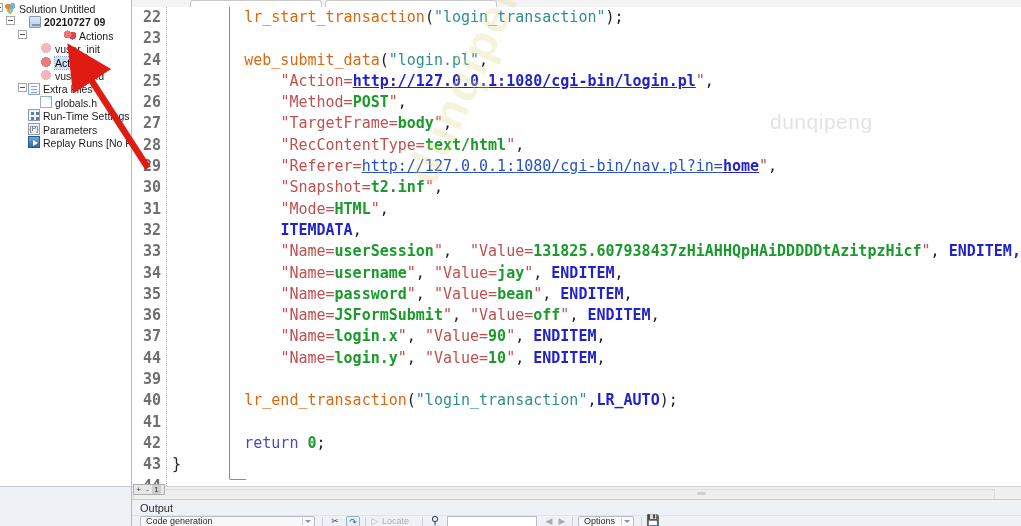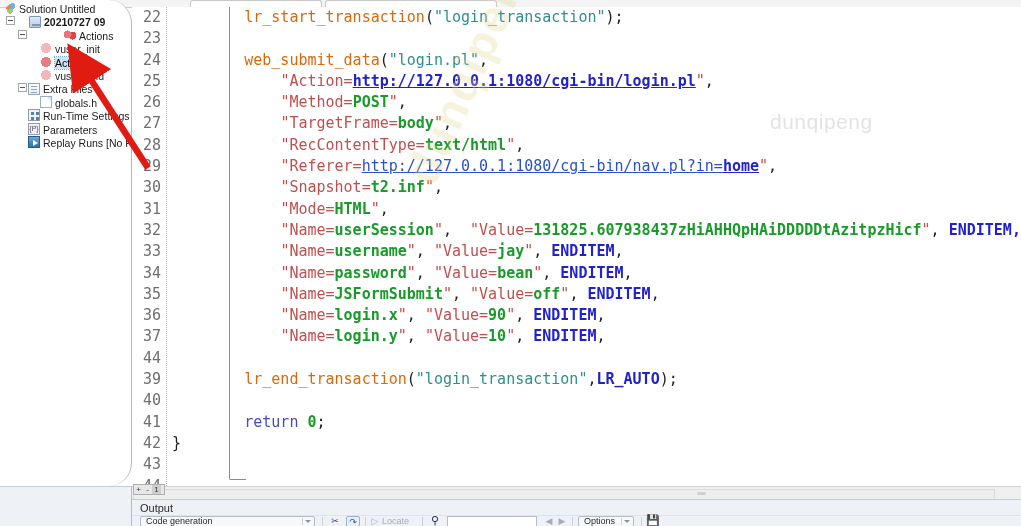--- a/index.html
+++ b/index.html
@@ -19,21 +19,20 @@
   #tabstrip .tb{
     position:absolute;top:0;height:7px;background:#ffffff;
     border-left:1px solid #c9c9c9;border-right:1px solid #c9c9c9;
     border-top:1px solid #c9c9c9;border-top-left-radius:3px;border-top-right-radius:3px;
   }
   
   #solution{
     position:absolute;left:0;top:0;width:131px;height:486px;
     background:#ffffff;border-right:1px solid #b9b9b9;
     overflow:hidden;
-    border-radius:23px;
   }
   .tnode{
     position:absolute;height:14px;line-height:14px;
     white-space:nowrap;font-size:10.5px;color:#1b1b1b;
     font-family:"Liberation Sans",sans-serif;
   }
   .tnode .lbl{vertical-align:middle;}
   .tnode.sel .lbl{
     background:#cce3f7;outline:1px dotted #7ba7d0;color:#000;
   }
@@ -83,21 +82,21 @@
   .ic-replay:after{content:"";position:absolute;left:4px;top:2.5px;
     border-left:5px solid #fff;border-top:3.5px solid transparent;border-bottom:3.5px solid transparent;}
   
   #editor{
     position:absolute;left:132px;top:7px;right:0;height:479px;background:#ffffff;
   }
   #gutter{
     position:absolute;left:0;top:0;width:33px;height:479px;
     background:#ffffff;
     color:#6f6f6f;text-align:right;
-    font-family:"DejaVu Sans Mono",monospace;font-size:15px;
+    font-family:"DejaVu Sans Mono",monospace;font-size:15px;font-weight:bold;
   }
   #gutterline{position:absolute;left:34px;top:0;width:0;height:479px;
     border-left:1px dotted #b9b9b9;}
   #leftmargin{position:absolute;left:0;top:0;width:5px;height:479px;background:#eeeeee;
     border-right:1px solid #e2e2e2;}
   #code{
     position:absolute;left:40px;top:0;right:0;height:479px;overflow:hidden;
     font-family:"DejaVu Sans Mono",monospace;font-size:15px;
   }
   .ln{height:21.3px;line-height:21.3px;white-space:pre;}
@@ -252,20 +251,21 @@
   <div class="ln">        <span class="t-fn">lr_start_transaction</span><span class="t-pun">(</span><span class="t-strq">"login_transaction"</span><span class="t-pun">);</span></div>
       <div class="ln"></div>
       <div class="ln">        <span class="t-fn">web_submit_data</span><span class="t-pun">(</span><span class="t-strq">"login.pl"</span><span class="t-pun">,</span></div>
       <div class="ln">            <span class="t-str">"Action=</span><span class="t-url">http://127.0.0.1:1080/cgi-bin/login.pl</span><span class="t-str">"</span><span class="t-pun">,</span></div>
       <div class="ln">            <span class="t-str">"Method=</span><span class="t-grn">POST</span><span class="t-str">"</span><span class="t-pun">,</span></div>
       <div class="ln">            <span class="t-str">"TargetFrame=</span><span class="t-grn">body</span><span class="t-str">"</span><span class="t-pun">,</span></div>
       <div class="ln">            <span class="t-str">"RecContentType=</span><span class="t-grn">text/html</span><span class="t-str">"</span><span class="t-pun">,</span></div>
       <div class="ln">            <span class="t-str">"Referer=</span><span class="t-url2">http://127.0.0.1:1080/cgi-bin/nav.pl?in=</span><span class="t-url">home</span><span class="t-str">"</span><span class="t-pun">,</span></div>
       <div class="ln">            <span class="t-str">"Snapshot=</span><span class="t-grn">t2.inf</span><span class="t-str">"</span><span class="t-pun">,</span></div>
       <div class="ln">            <span class="t-str">"Mode=</span><span class="t-grn">HTML</span><span class="t-str">"</span><span class="t-pun">,</span></div>
+      <div class="ln">            <span class="t-kw">ITEMDATA</span><span class="t-pun">,</span></div>
       <div class="ln">            <span class="t-str">"Name=</span><span class="t-grn">userSession</span><span class="t-str">"</span><span class="t-pun">,  </span><span class="t-str">"Value=</span><span class="t-grn">131825.607938437zHiAHHQpHAiDDDDDtAzitpzHicf</span><span class="t-str">"</span><span class="t-pun">, </span><span class="t-kw">ENDITEM,</span></div>
       <div class="ln">            <span class="t-str">"Name=</span><span class="t-grn">username</span><span class="t-str">"</span><span class="t-pun">, </span><span class="t-str">"Value=</span><span class="t-grn">jay</span><span class="t-str">"</span><span class="t-pun">, </span><span class="t-kw">ENDITEM</span><span class="t-pun">,</span></div>
       <div class="ln">            <span class="t-str">"Name=</span><span class="t-grn">password</span><span class="t-str">"</span><span class="t-pun">, </span><span class="t-str">"Value=</span><span class="t-grn">bean</span><span class="t-str">"</span><span class="t-pun">, </span><span class="t-kw">ENDITEM</span><span class="t-pun">,</span></div>
       <div class="ln">            <span class="t-str">"Name=</span><span class="t-grn">JSFormSubmit</span><span class="t-str">"</span><span class="t-pun">, </span><span class="t-str">"Value=</span><span class="t-grn">off</span><span class="t-str">"</span><span class="t-pun">, </span><span class="t-kw">ENDITEM</span><span class="t-pun">,</span></div>
       <div class="ln">            <span class="t-str">"Name=</span><span class="t-grn">login.x</span><span class="t-str">"</span><span class="t-pun">, </span><span class="t-str">"Value=</span><span class="t-grn">90</span><span class="t-str">"</span><span class="t-pun">, </span><span class="t-kw">ENDITEM</span><span class="t-pun">,</span></div>
       <div class="ln">            <span class="t-str">"Name=</span><span class="t-grn">login.y</span><span class="t-str">"</span><span class="t-pun">, </span><span class="t-str">"Value=</span><span class="t-grn">10</span><span class="t-str">"</span><span class="t-pun">, </span><span class="t-kw">ENDITEM</span><span class="t-pun">,</span></div>
       <div class="ln"></div>
       <div class="ln">        <span class="t-fn">lr_end_transaction</span><span class="t-pun">(</span><span class="t-strq">"login_transaction"</span><span class="t-pun">,</span><span class="t-kw">LR_AUTO</span><span class="t-pun">);</span></div>
       <div class="ln"></div>
       <div class="ln">        <span class="t-ret">return</span> <span class="t-num">0</span><span class="t-pun">;</span></div>

